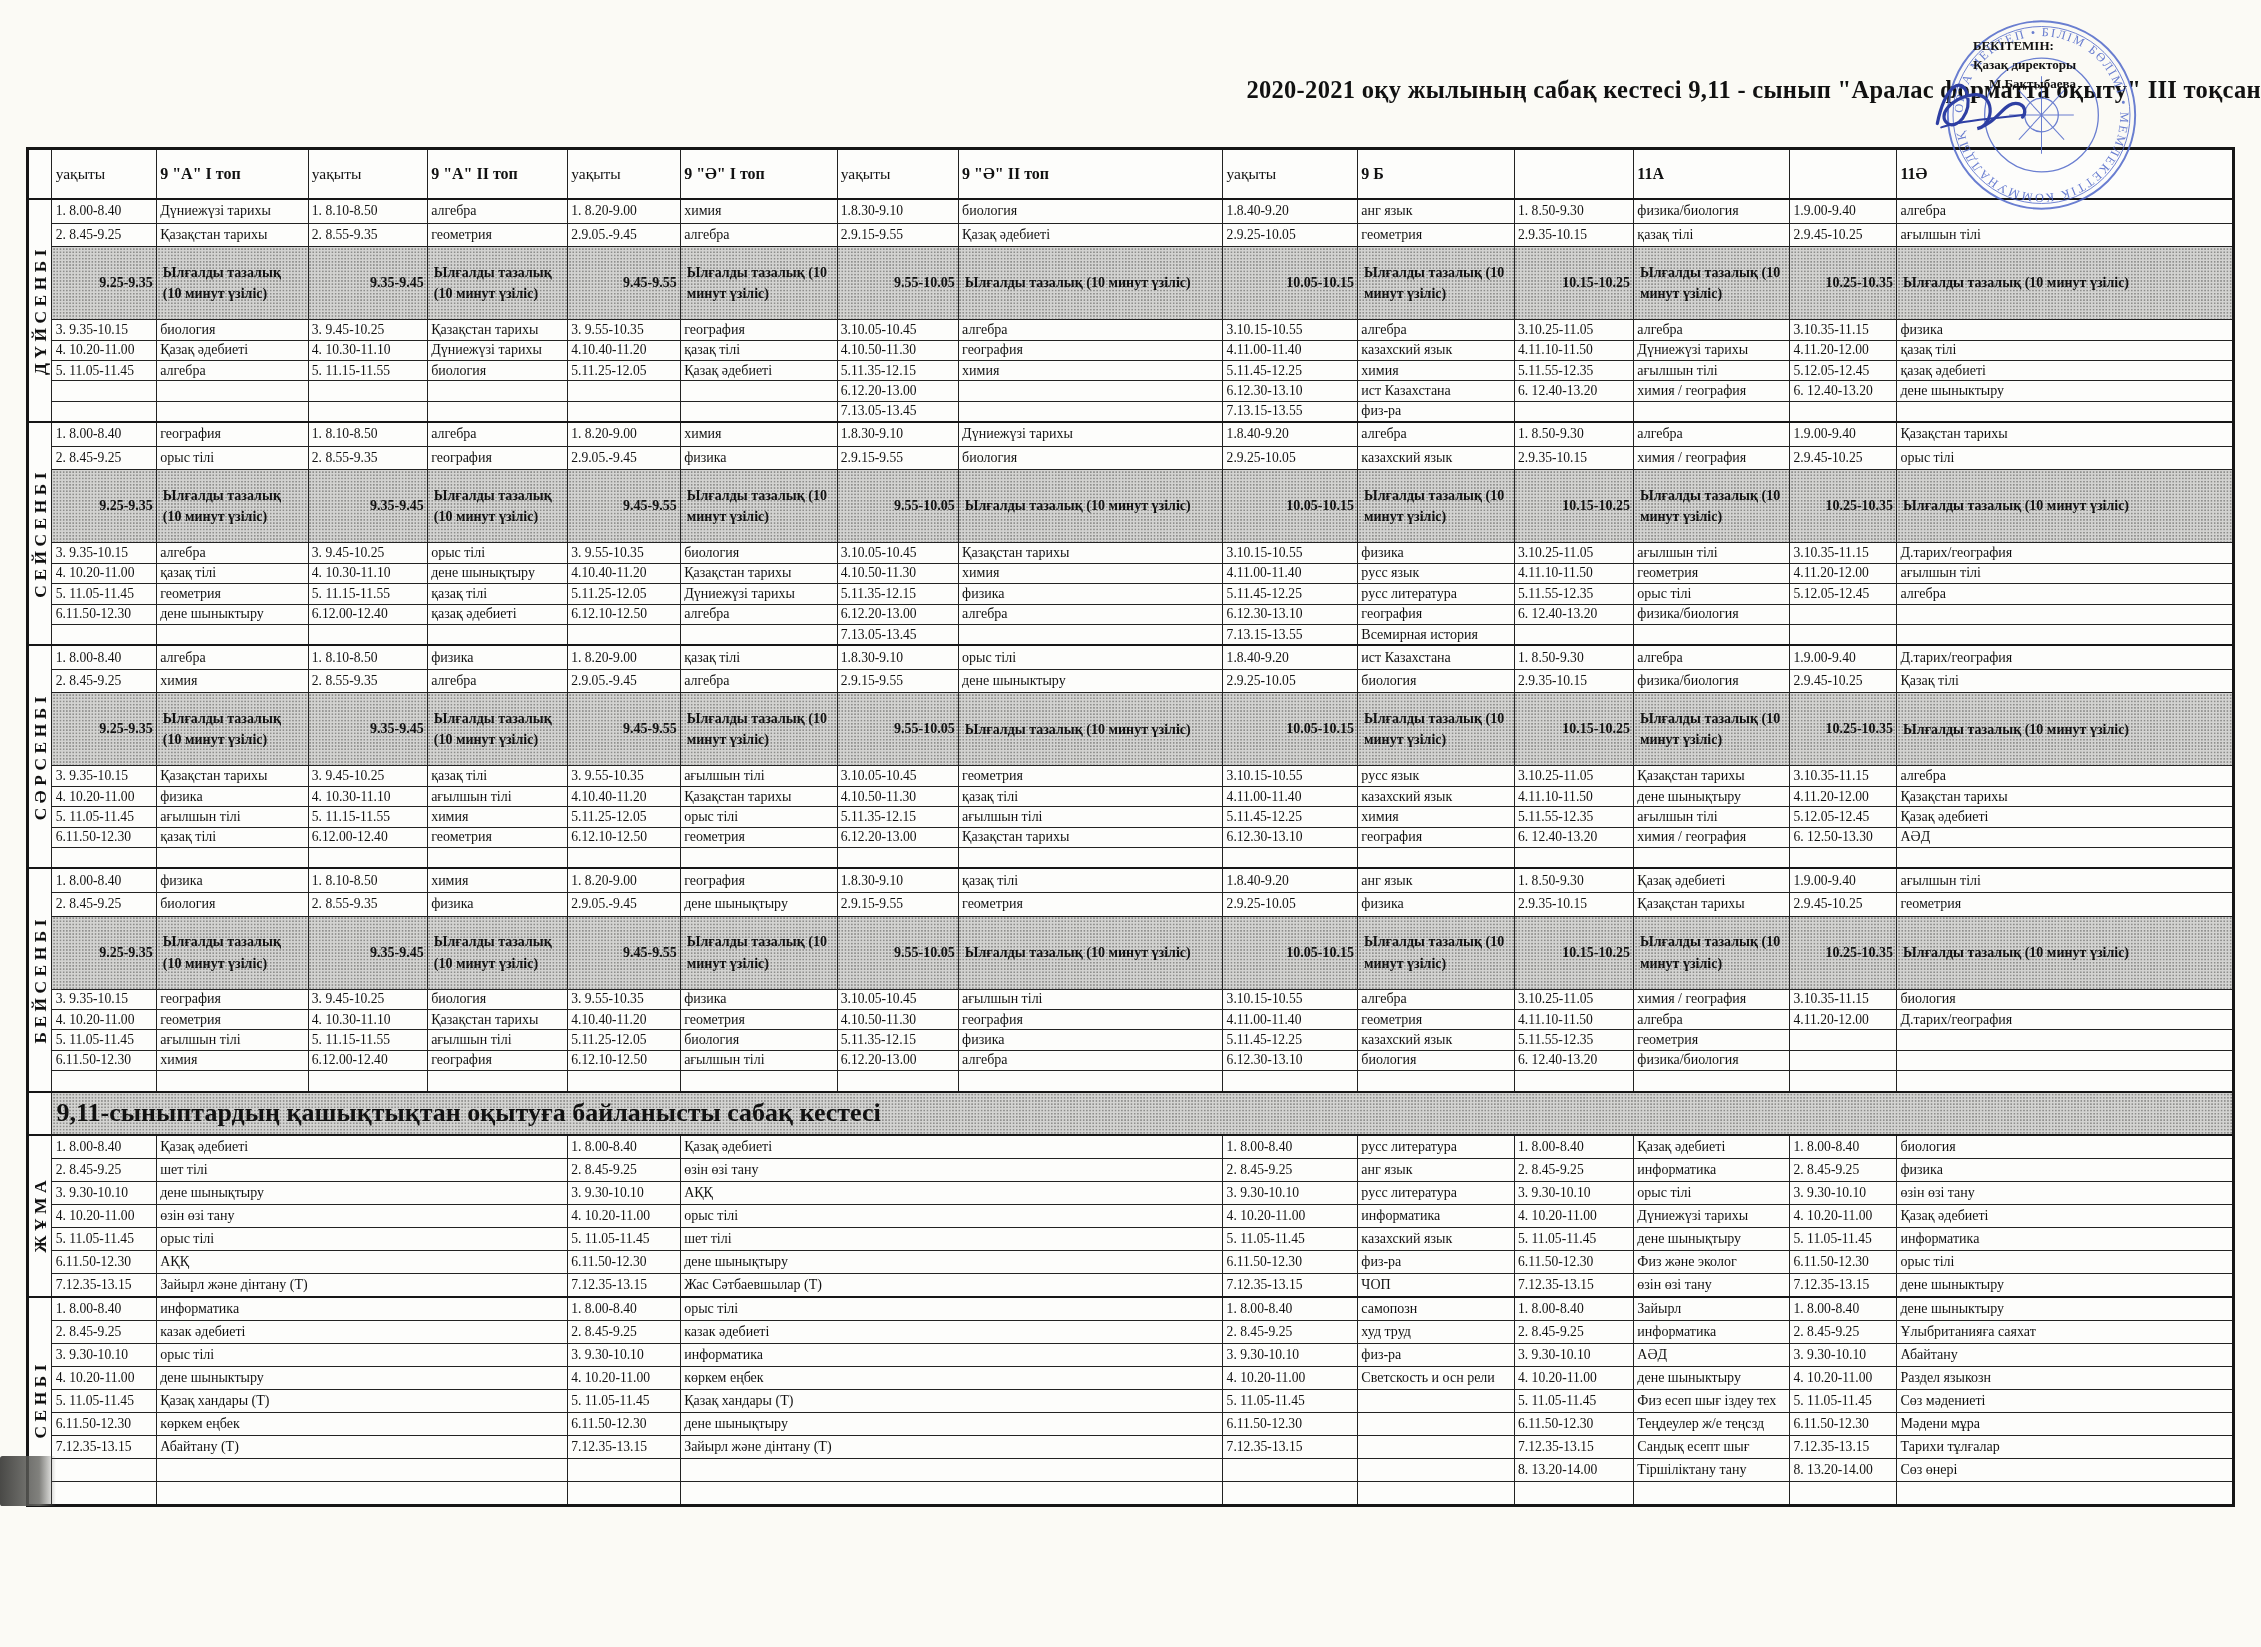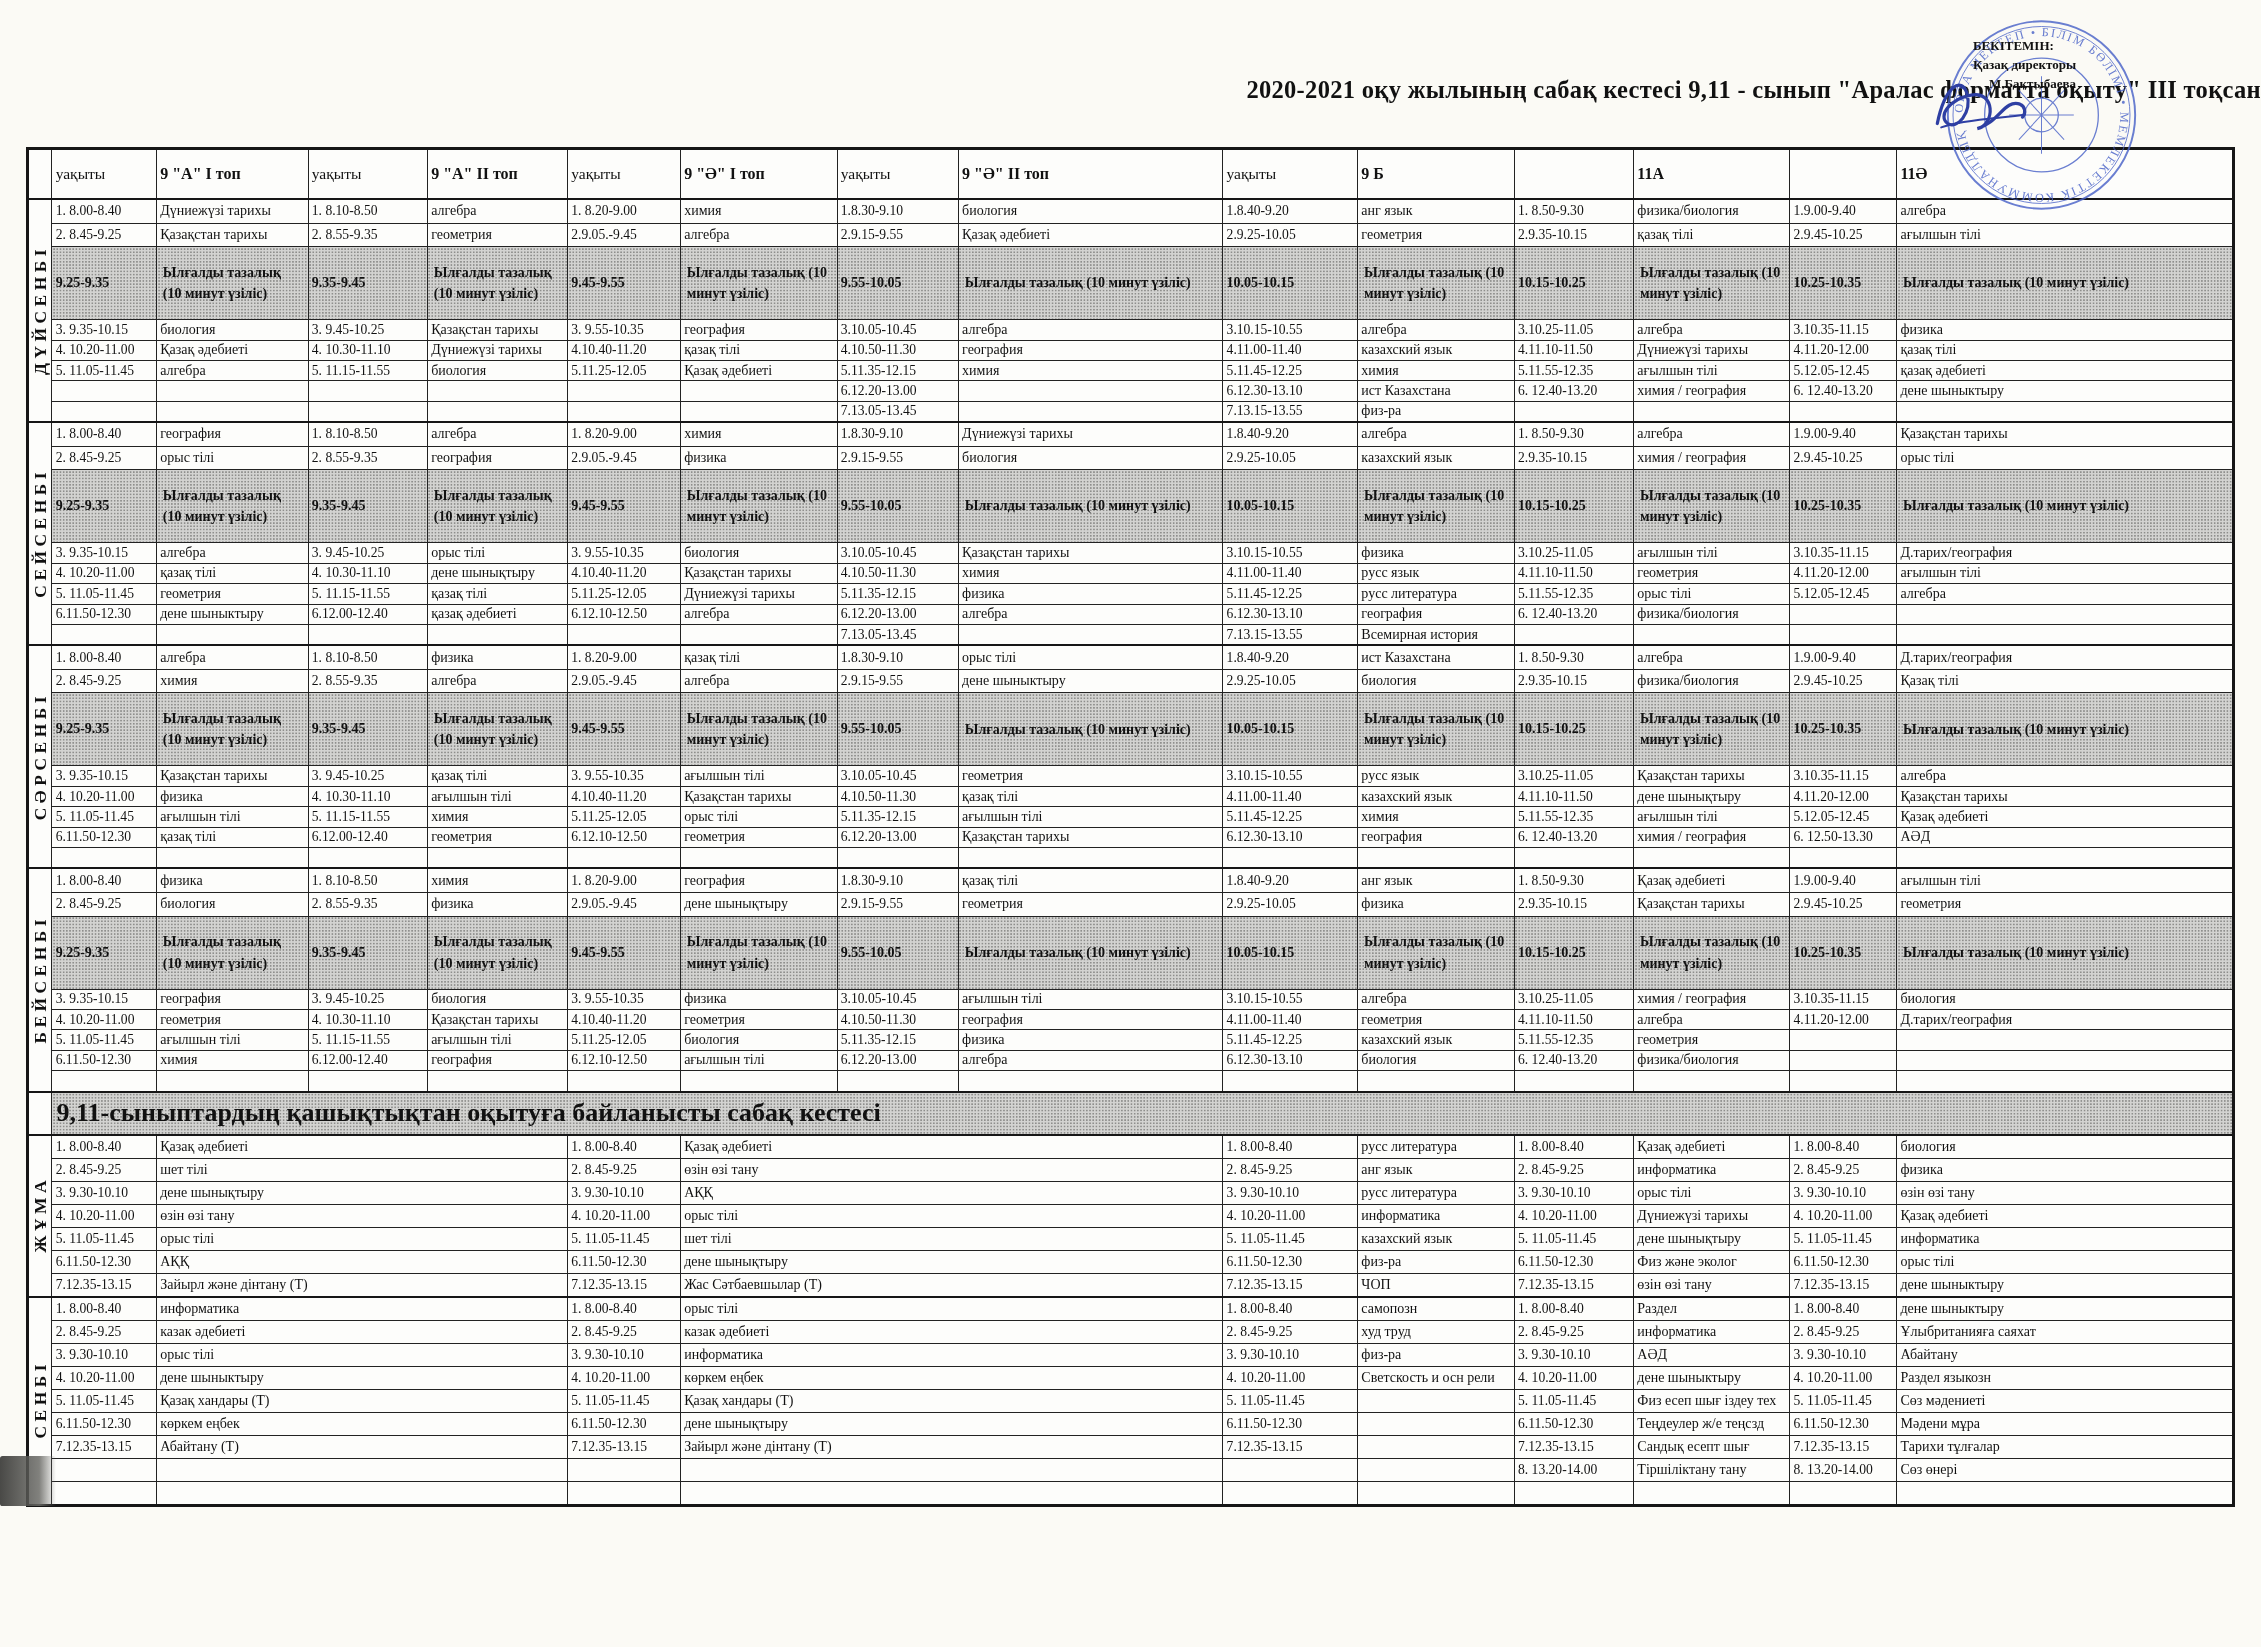--- a/index.html
+++ b/index.html
@@ -31,21 +31,21 @@
   .fri td{height:22px;}
   .sat td{height:22px;}
   .t{font-size:13.6px;}
   .s{font-size:14px;}
   .brk td{height:72px;}
   .shade{
     background-color:#d3d3d1;
     background-image:radial-gradient(#8e8e8c 0.6px, rgba(255,255,255,0) 0.7px);
     background-size:3.2px 3.2px;
   }
-  .brk .bt{text-align:left;font-weight:bold;font-size:14px;}
+  .brk .bt{text-align:right;font-weight:bold;font-size:14px;}
   .brk .lbl{white-space:normal;font-weight:bold;font-size:14px;line-height:1.55;padding:0 5.8px;}
   .day-cell{padding:0;text-align:center;}
   .day-cell span{
     writing-mode:vertical-rl;transform:rotate(180deg);
     display:inline-block;font-weight:bold;font-size:17.4px;letter-spacing:4.5px;
   }
   .banner-td{font-size:26px;font-weight:bold;height:41px;padding-left:4px;}
   
   .approval{
     position:absolute;left:1973px;top:37px;z-index:3;
@@ -752,21 +752,21 @@
     <tbody>
       <tr class="sat">
         <td class="day-cell" colspan="1" rowspan="9"><span>СЕНБІ</span></td>
         <td class="t" colspan="1">1. 8.00-8.40</td>
         <td class="s" colspan="3">информатика</td>
         <td class="t" colspan="1">1. 8.00-8.40</td>
         <td class="s" colspan="3">орыс тілі</td>
         <td class="t" colspan="1">1. 8.00-8.40</td>
         <td class="s" colspan="1">самопозн</td>
         <td class="t" colspan="1">1. 8.00-8.40</td>
-        <td class="s" colspan="1">Раздел</td>
+        <td class="s" colspan="1">Зайырл</td>
         <td class="t" colspan="1">1. 8.00-8.40</td>
         <td class="s" colspan="1">дене шыныктыру</td>
       </tr>
       <tr class="sat">
         <td class="t" colspan="1">2. 8.45-9.25</td>
         <td class="s" colspan="3">казак әдебиеті</td>
         <td class="t" colspan="1">2. 8.45-9.25</td>
         <td class="s" colspan="3">казак әдебиеті</td>
         <td class="t" colspan="1">2. 8.45-9.25</td>
         <td class="s" colspan="1">худ труд</td>

